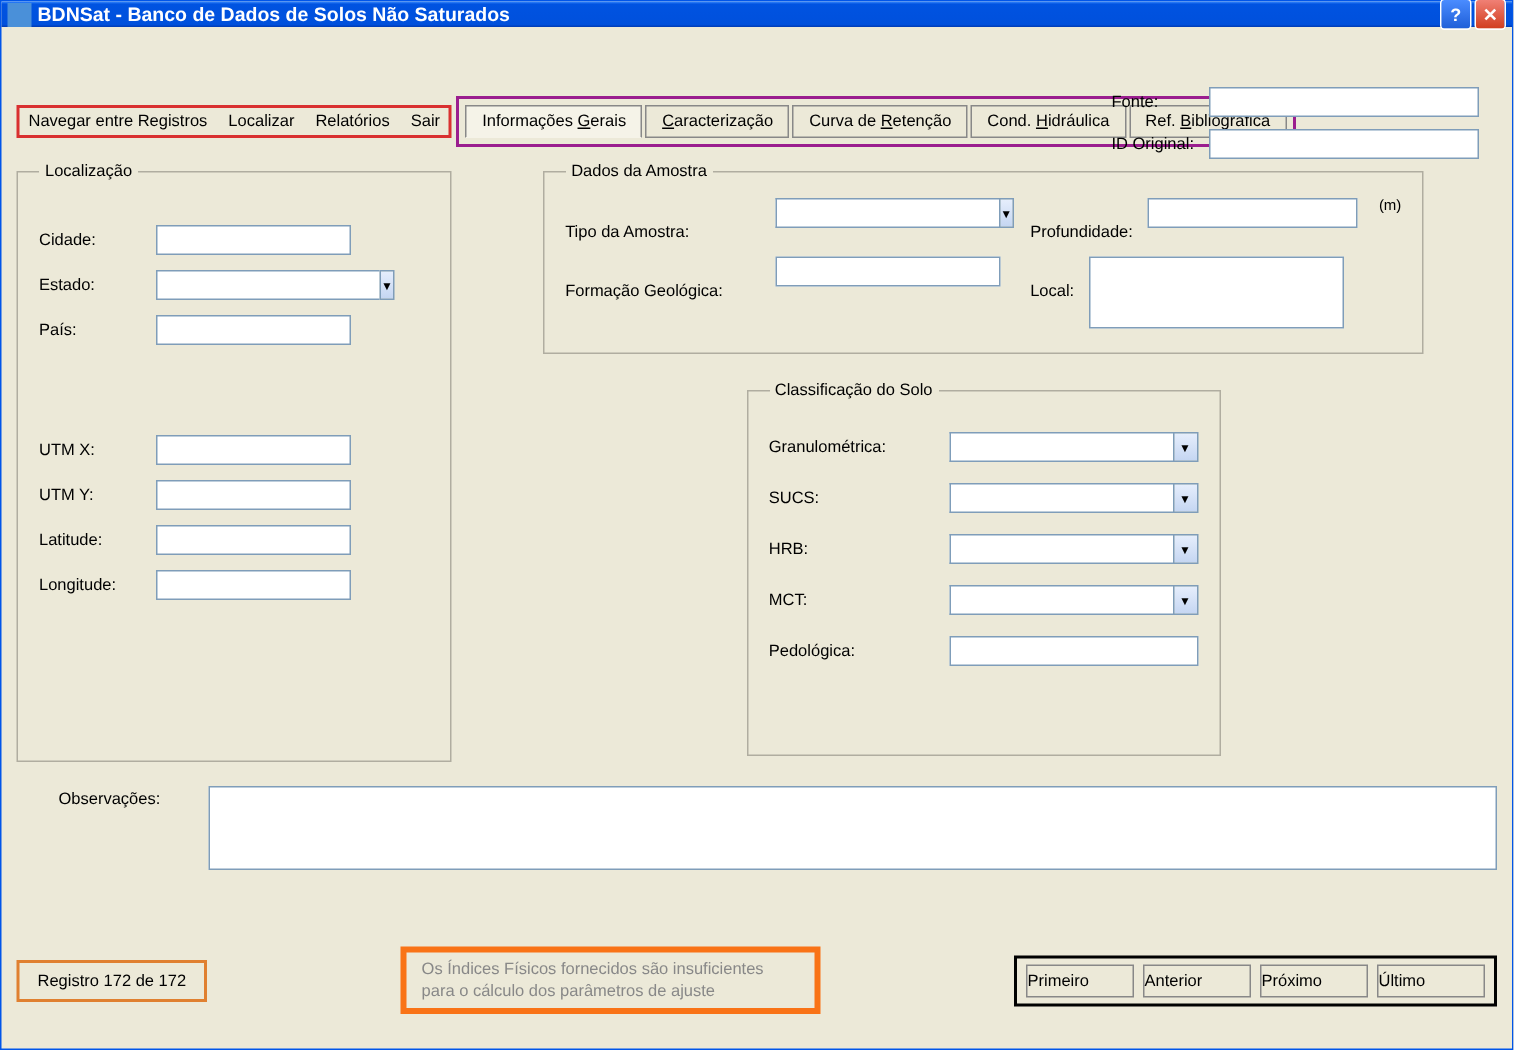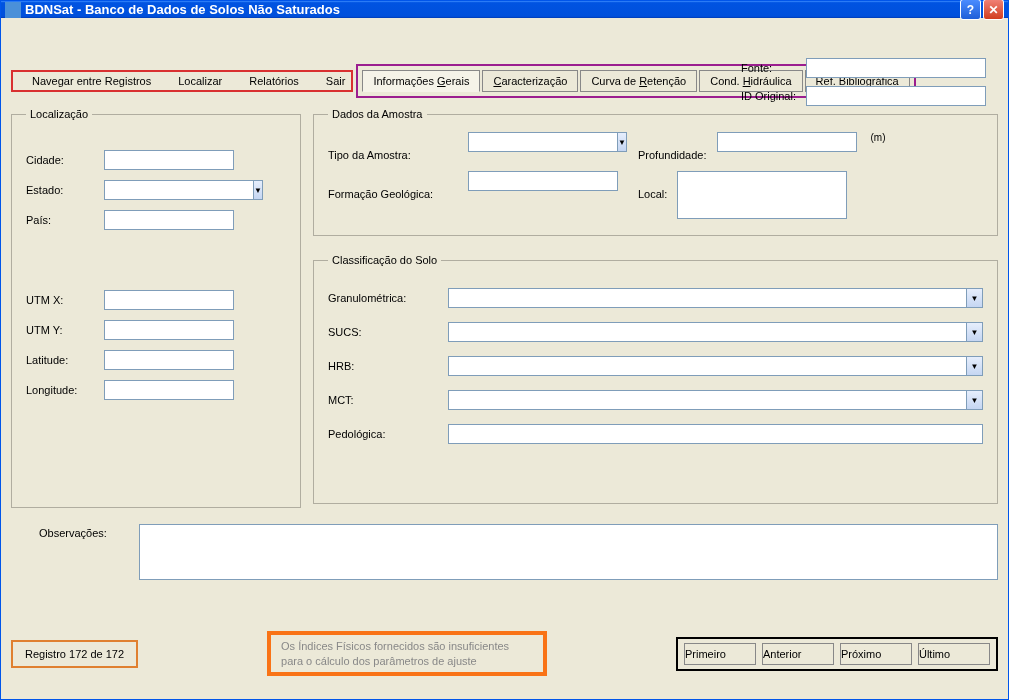--- a/index.html
+++ b/index.html
@@ -7,34 +7,34 @@
     .window { width: 1009px; height: 700px; background: #ece9d8; border: 1px solid #0055ea; }
     .titlebar { background: linear-gradient(to bottom, #3b8cff 0%, #0053e1 10%, #0050dc 90%, #003ab3 100%); height: 17px; display: flex; align-items: center; padding: 0 4px; color: white; font-weight: bold; font-size: 13px; }
     .titlebar-icon { width: 16px; height: 16px; background: #4a90d9; margin-right: 4px; display: inline-block; }
     .titlebar-text { flex: 1; }
     .titlebar-btns { display: flex; gap: 2px; }
     .titlebar-btn { width: 21px; height: 21px; border: 1px solid #fff; border-radius: 3px; display: flex; align-items: center; justify-content: center; font-weight: bold; font-size: 12px; cursor: pointer; }
     .help-btn { background: linear-gradient(#4a8cff,#1f5fd8); color: white; }
     .close-btn { background: linear-gradient(#f08075,#d13e1f); color: white; }
     .content { padding: 4px 10px; position: relative; height: calc(100% - 28px); }
     .menubar { border: 2px solid #d93030; padding: 3px 6px; display: inline-flex; gap: 14px; margin-bottom: 8px; }
-    .menubar span { cursor: pointer; margin-left: 13px; }
+    .menubar span { cursor: pointer; }
     .top-right { position: absolute; right: 22px; top: 40px; display: grid; grid-template-columns: auto 180px; gap: 8px 10px; align-items: center; }
     .top-right label { text-align: left; }
     .tabs { border: 2px solid #9b1e8f; padding: 4px; display: inline-flex; gap: 2px; margin-top: 42px; margin-bottom: 10px; }
     .tab { border: 1px solid #888; background: #ece9d8; padding: 4px 10px; cursor: pointer; font-size: 11px; }
     .tab.active { background: #f5f3e8; border-bottom: 1px solid #f5f3e8; }
     .tab u { text-decoration: underline; }
     fieldset { border: 1px solid #b0ada0; padding: 12px 14px; position: relative; }
     legend { padding: 0 4px; font-size: 11px; }
     .main-row { display: flex; gap: 12px; align-items: flex-start; }
     .loc-fieldset { width: 290px; height: 400px; }
     .loc-grid { display: grid; grid-template-columns: 70px 130px; gap: 10px 8px; align-items: center; margin-top: 18px; }
     .loc-gap { height: 40px; grid-column: 1 / 3; }
-    .right-col { flex: 1; display: flex; flex-direction: column; gap: 18px; }
+    .right-col { flex: 1; display: flex; flex-direction: column; gap: 18px; align-items: center; }
     .amostra-fieldset { height: 128px; }
     .amostra-row { display: flex; align-items: flex-start; gap: 10px; margin-bottom: 10px; }
     .amostra-row label { width: 130px; padding-top: 3px; margin-top: 14px; }
     .classif-fieldset { height: 250px; }
     .classif-grid { display: grid; grid-template-columns: 110px 1fr; gap: 14px 10px; align-items: center; margin-top: 10px; }
     input[type=text], select, textarea { border: 1px solid #7f9db9; background: white; font-family: inherit; font-size: 11px; padding: 2px 3px; height: 20px; }
     textarea { resize: none; }
     .combobox { display: flex; }
     .combobox input { flex: 1; border-right: none; }
     .combobox .arrow { width: 17px; height: 20px; border: 1px solid #7f9db9; background: linear-gradient(#e6eefc,#c5d6f2); display: flex; align-items: center; justify-content: center; font-size: 8px; cursor: pointer; }

